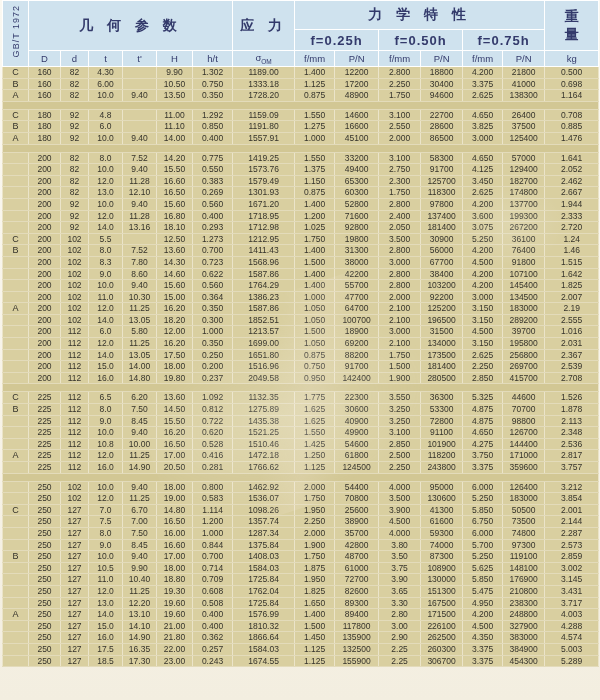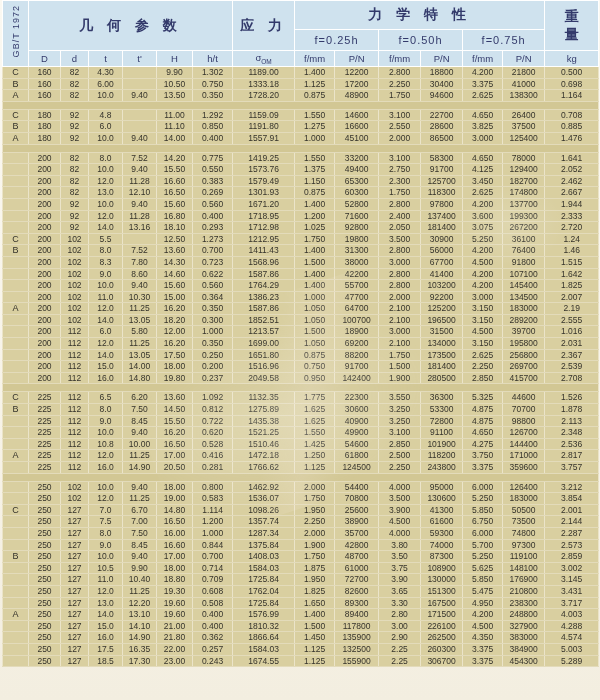--- a/index.html
+++ b/index.html
@@ -21,21 +21,21 @@
   table.spring{
     border-collapse:collapse;table-layout:fixed;
     width:596px;margin:0 2px;
   }
   thead th{
     background:#cfe2ee;color:#333a6b;
     border:1px solid #ffffff;
     font-weight:normal;padding:0;overflow:hidden;white-space:nowrap;
   }
   tr.hr1 th{height:28px;}
-  tr.hr2 th{height:20px;font-size:11px;font-weight:normal;letter-spacing:1px;}
+  tr.hr2 th{height:20px;font-size:13px;font-weight:bold;letter-spacing:1px;}
   tr.hr3 th{height:15px;font-size:9.5px;}
   th.grp{font-size:14px;font-weight:bold;letter-spacing:5px;}
   th.weight{letter-spacing:0;margin-top:12px;}
   .weight-stack{display:inline-block;width:1.15em;line-height:1.25;font-size:14px;font-weight:bold;vertical-align:middle;white-space:normal;}
   .vert{
     writing-mode:vertical-rl;transform:rotate(180deg);
     font-size:9px;letter-spacing:1px;color:#333a6b;display:inline-block;
   }
   th sub{font-size:6.5px;}
   tbody td{
@@ -239,21 +239,21 @@
           <td>8.0</td>
           <td>7.52</td>
           <td>14.20</td>
           <td>0.775</td>
           <td>1419.25</td>
           <td>1.550</td>
           <td>33200</td>
           <td>3.100</td>
           <td>58300</td>
           <td>4.650</td>
-          <td>78000</td>
+          <td>57000</td>
           <td>1.641</td>
         </tr>
         <tr>
           <td></td>
           <td>200</td>
           <td>82</td>
           <td>10.0</td>
           <td>9.40</td>
           <td>15.50</td>
           <td>0.550</td>
@@ -407,21 +407,21 @@
           <td>200</td>
           <td>102</td>
           <td>9.0</td>
           <td>8.60</td>
           <td>14.60</td>
           <td>0.622</td>
           <td>1587.86</td>
           <td>1.400</td>
           <td>42200</td>
           <td>2.800</td>
-          <td>41400</td>
+          <td>38400</td>
           <td>4.200</td>
           <td>107100</td>
           <td>1.642</td>
         </tr>
         <tr>
           <td></td>
           <td>200</td>
           <td>102</td>
           <td>10.0</td>
           <td>9.40</td>

